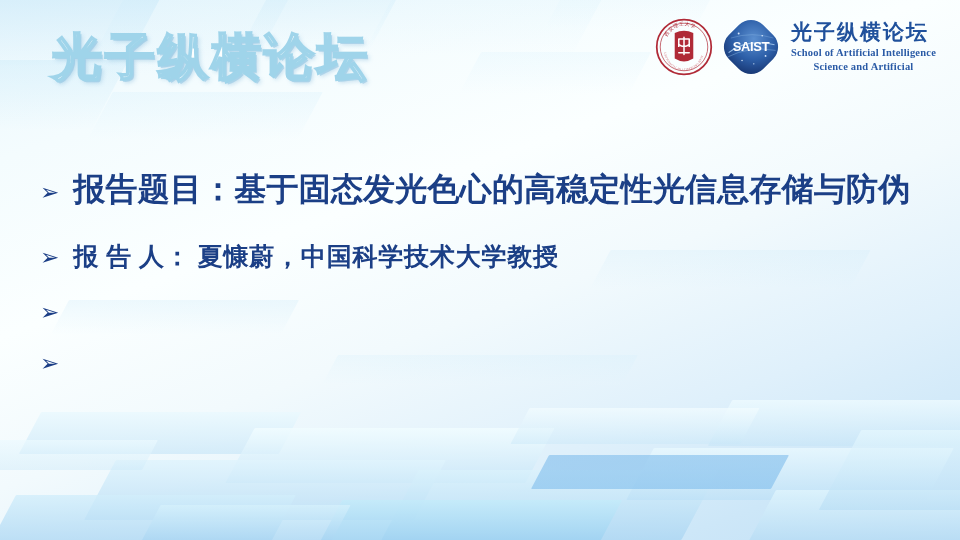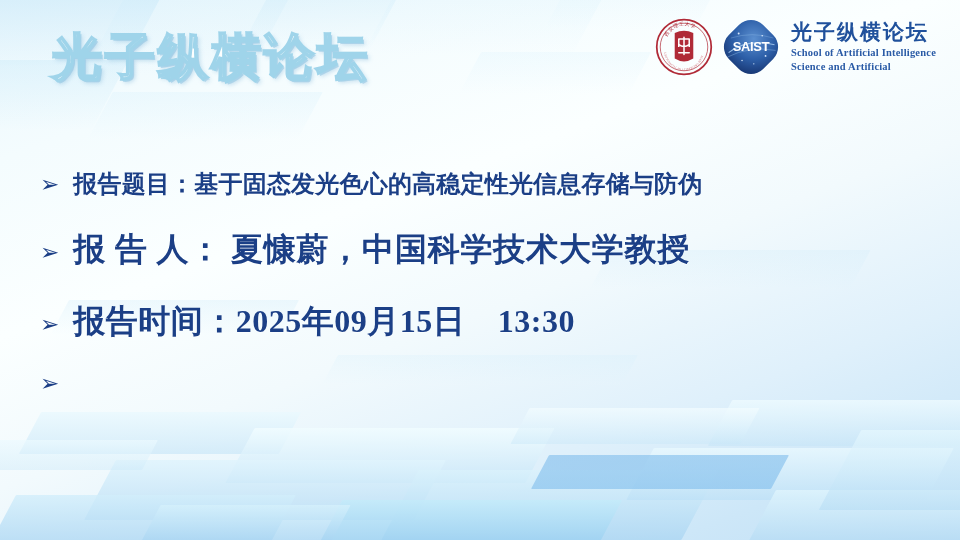--- a/index.html
+++ b/index.html
@@ -130,20 +130,21 @@
     white-space: nowrap;
   }
   .school-en {
     font-family: "Liberation Serif", serif;
     font-size: 10.5px;
     font-weight: 700;
     color: #2a5ba6;
     letter-spacing: .2px;
     white-space: nowrap;
     margin-top: 2px;
+    text-align: center;
   }
 
   
   .bullets {
     position: absolute;
     left: 40px;
     top: 168px;
     width: 900px;
   }
   .line {
@@ -156,27 +157,27 @@
   .arrow {
     font-family: "DejaVu Sans", sans-serif;
     font-size: 23px;
     color: #1b3e86;
     margin-right: 14px;
     line-height: 1;
     flex: 0 0 auto;
   }
   .line-text {
     font-family: "Liberation Serif", "DejaVu Serif", serif;
-    font-size: 32px;
+    font-size: 25px;
     font-weight: 700;
     color: #1b3f86;
     letter-spacing: .5px;
     text-shadow: 0 1px 0 rgba(255,255,255,.55);
   }
-  .line-1 .line-text { font-size: 24px; letter-spacing: .2px; }
+  .line-1 .line-text { font-size: 32px; letter-spacing: .2px; }
   .line-2 .line-text { letter-spacing: .8px; }
 </style>
 </head>
 <body>
 
 <div id="slide">
 
   <div class="bg-layer">
     <div class="para t1"></div>
     <div class="para t2"></div>
@@ -259,21 +260,20 @@
       <span class="line-text">报告题目：基于固态发光色心的高稳定性光信息存储与防伪</span>
     </div>
 
     <div class="line line-2">
       <span class="arrow">➢</span>
       <span class="line-text">报 告 人： 夏慷蔚，中国科学技术大学教授</span>
     </div>
 
     <div class="line line-3">
       <span class="arrow">➢</span>
-      <span class="line-text">报告时间：2025年09月15日　13:30</span>
     </div>
 
     <div class="line line-4">
       <span class="arrow">➢</span>
     </div>
 
   </div>
 </div>
 
 </body></html>

